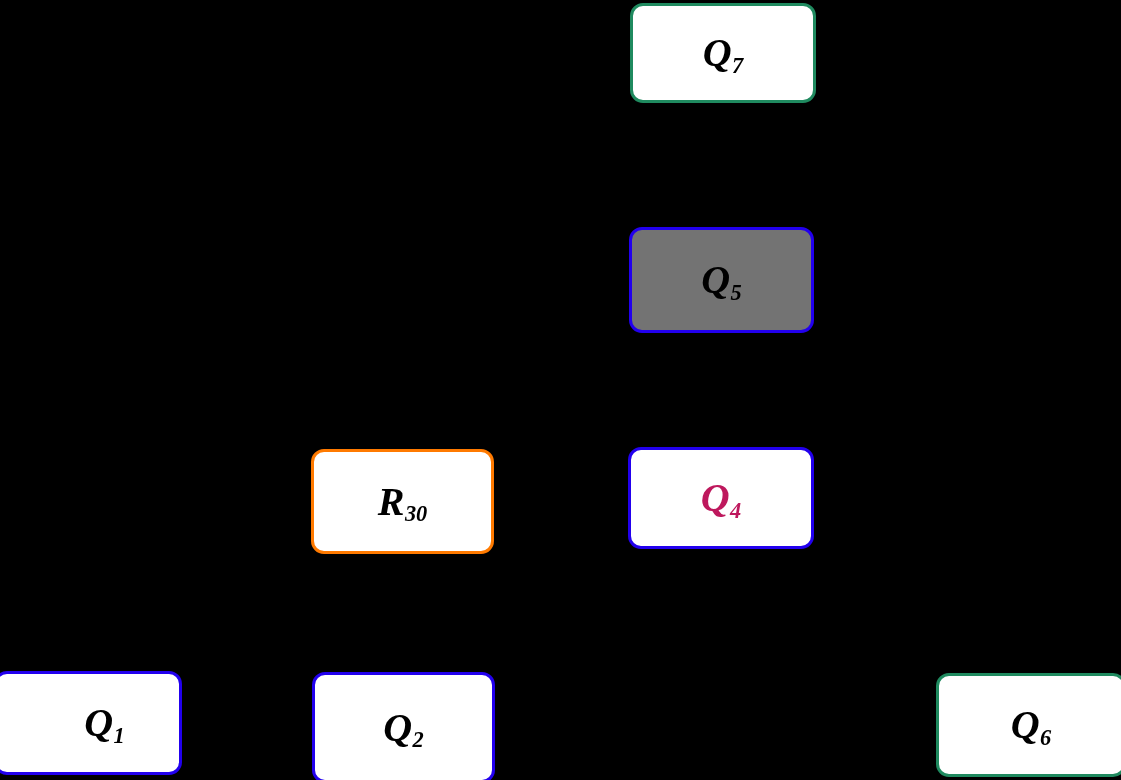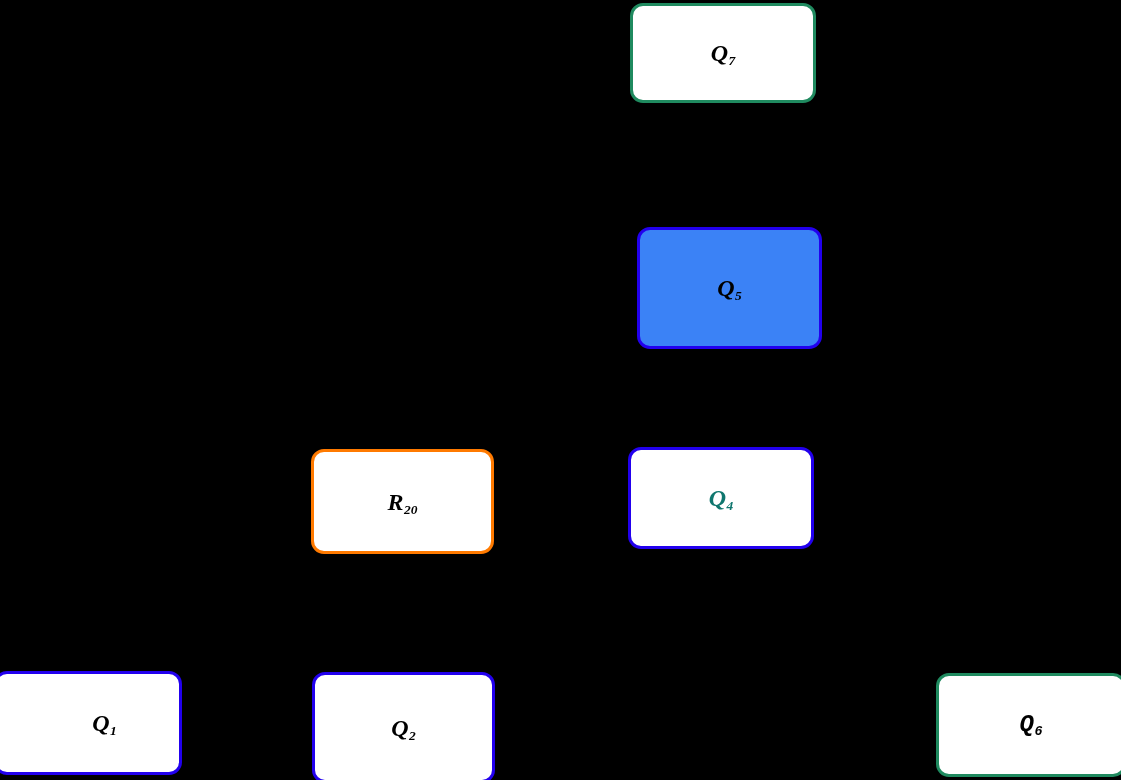--- a/index.html
+++ b/index.html
@@ -25,21 +25,21 @@
     border-radius: 13px;
     display: flex;
     align-items: center;
     justify-content: center;
     overflow: hidden;
   }
   .node-label {
     font-family: "Liberation Serif", "DejaVu Serif", serif;
     font-style: italic;
     font-weight: 700;
-    font-size: 24px;
+    font-size: 40px;
     color: #000000;
     line-height: 1;
     letter-spacing: 0.5px;
     white-space: nowrap;
     user-select: none;
   }
   .node-label sub {
     font-size: 0.56em;
     font-style: italic;
     font-weight: 700;
@@ -49,31 +49,31 @@
     letter-spacing: 0;
   }
 </style>
 </head>
 <body>
 
 <div id="canvas" style="width: 1121px; height: 780px; background: rgb(0, 0, 0);">
     <div class="node" style="left: 630px; top: 3px; width: 186px; height: 100px; border-color: rgb(31, 138, 95); background: rgb(255, 255, 255);">
       <span class="node-label" style="color: rgb(0, 0, 0);"><span>Q</span><sub>7</sub></span>
     </div>
-    <div class="node" style="left: 629px; top: 227px; width: 185px; height: 122px; border-color: rgb(34, 0, 238); background: #3b82f6; margin-left: 8px;">
+    <div class="node" style="left: 629px; top: 227px; width: 185px; height: 106px; border-color: rgb(34, 0, 238); background: #737373;">
       <span class="node-label" style="color: rgb(0, 0, 0);"><span>Q</span><sub>5</sub></span>
     </div>
     <div class="node" style="left: 311px; top: 449px; width: 183px; height: 105px; border-color: rgb(255, 122, 0); background: rgb(255, 255, 255);">
-      <span class="node-label" style="color: rgb(0, 0, 0);"><span>R</span><sub>20</sub></span>
+      <span class="node-label" style="color: rgb(0, 0, 0);"><span>R</span><sub>30</sub></span>
     </div>
     <div class="node" style="left: 628px; top: 447px; width: 186px; height: 102px; border-color: rgb(34, 0, 238); background: rgb(255, 255, 255);">
-      <span class="node-label" style="color: #0f766e;"><span>Q</span><sub>4</sub></span>
+      <span class="node-label" style="color: #be185d;"><span>Q</span><sub>4</sub></span>
     </div>
     <div class="node" style="left: -6px; top: 671px; width: 188px; height: 104px; border-color: rgb(34, 0, 238); background: rgb(255, 255, 255);">
       <span class="node-label" style="color: rgb(0, 0, 0); margin-left: 33px;"><span>Q</span><sub>1</sub></span>
     </div>
     <div class="node" style="left: 312px; top: 672px; width: 183px; height: 111px; border-color: rgb(34, 0, 238); background: rgb(255, 255, 255);">
       <span class="node-label" style="color: rgb(0, 0, 0);"><span>Q</span><sub>2</sub></span>
     </div>
     <div class="node" style="left: 936px; top: 673px; width: 190px; height: 104px; border-color: rgb(31, 138, 95); background: rgb(255, 255, 255);">
-      <span class="node-label" style="color: rgb(0, 0, 0); font-family: Liberation Mono, monospace;"><span>Q</span><sub>6</sub></span>
+      <span class="node-label" style="color: rgb(0, 0, 0);"><span>Q</span><sub>6</sub></span>
     </div>
   </div>
 
 </body></html>

